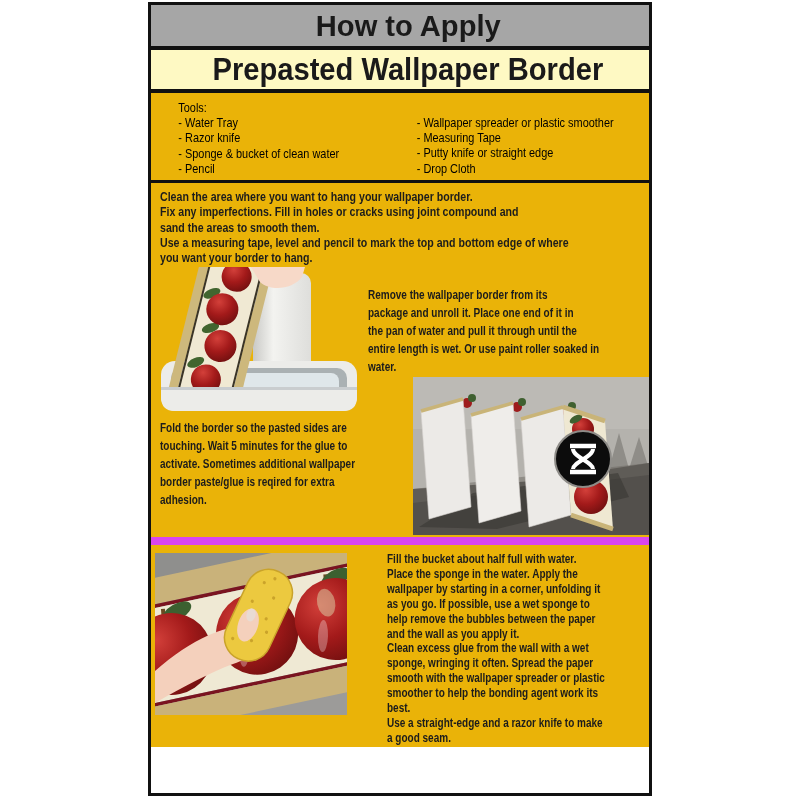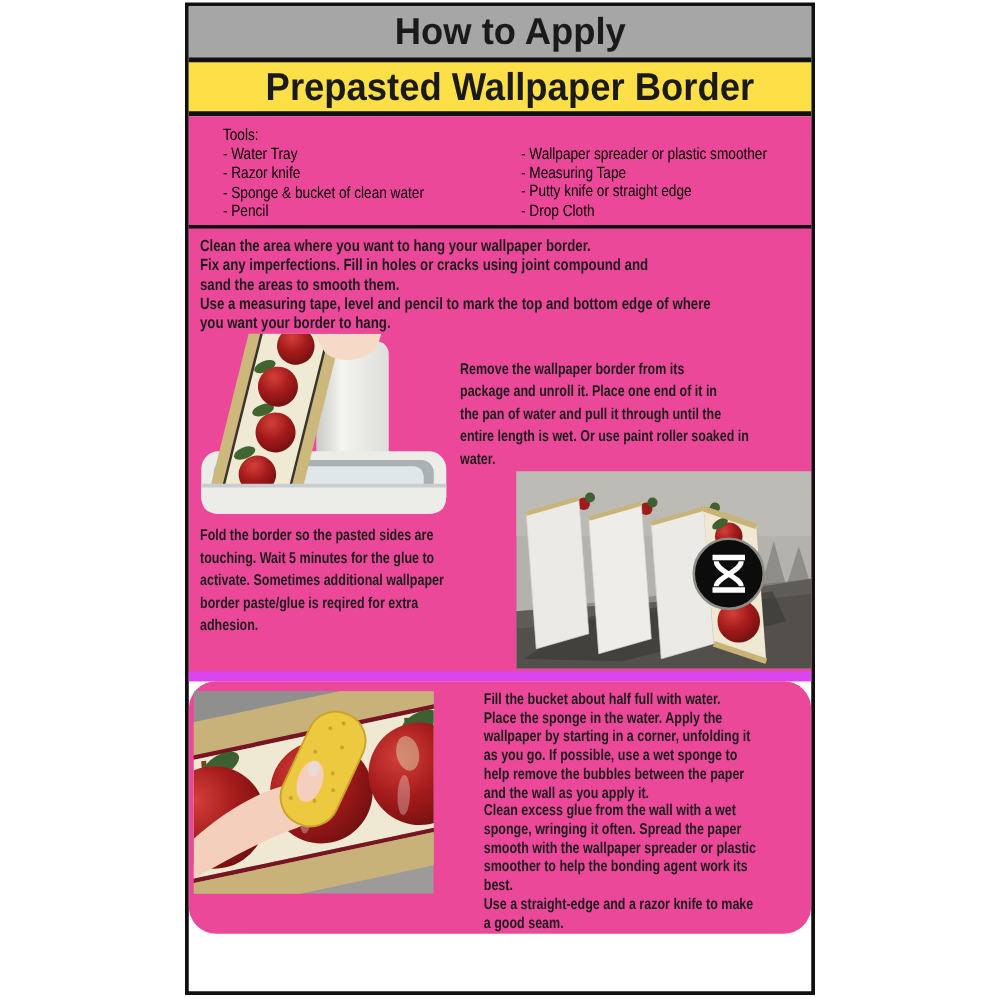--- a/index.html
+++ b/index.html
@@ -2,28 +2,28 @@
 <html><head>
 <meta charset="utf-8">
 <style>
   html,body{margin:0;padding:0;background:#ffffff;width:800px;height:800px;overflow:hidden;
     font-family:"Liberation Sans", sans-serif;}
   .sheet{position:absolute;left:148px;top:2px;width:504px;height:794px;
     border:3px solid #111;background:#fff;box-sizing:border-box;}
   .bar{display:flex;align-items:center;justify-content:center;box-sizing:border-box;padding-left:16px;}
   .bar-title1{height:45px;background:#a6a6a6;border-bottom:4px solid #111;}
   .bar-title1 .t{font-size:30px;font-weight:bold;color:#1a1a1a;transform:scaleX(.97);}
-  .bar-title2{height:43px;background:#fde047;border-bottom:4px solid #111;}
+  .bar-title2{height:43px;background:#fef9c3;border-bottom:4px solid #111;}
   .bar-title2 .t{font-size:31px;font-weight:bold;color:#1a1a1a;transform:scaleX(.94);}
-  .sec{position:relative;background:#ec4899;box-sizing:border-box;}
+  .sec{position:relative;background:#eab308;box-sizing:border-box;}
   .sec-tools{height:90px;border-bottom:3px solid #111;}
   .bar-step{height:23px;background:#b5b5b5;border-bottom:3px solid #111;}
   .bar-step .t{font-size:15.5px;font-weight:bold;color:#111;transform:scaleX(.85);}
   .sec-step1{height:362px;border-bottom:8px solid #d946ef;}
-  .sec-step2{height:202px;border-radius:22px;}
+  .sec-step2{height:202px;}
   .txt{position:absolute;font-weight:bold;color:#1c1c1c;white-space:pre-line;
     transform-origin:0 0;}
   .tools-col{position:absolute;font-size:13px;line-height:15.2px;transform:scaleX(.84);}
   .tools-col div{white-space:pre;}
   .p-intro{left:9px;top:6px;width:600px;font-size:13px;line-height:15.3px;transform:scaleX(.815);}
   .p-soak{left:217px;top:103px;width:356px;font-size:12.5px;line-height:18px;transform:scaleX(.8);}
   .p-fold{left:9px;top:236px;width:300px;font-size:12.5px;line-height:18px;transform:scaleX(.8);}
   .p-body2{left:236px;top:7px;width:330px;font-size:12.5px;line-height:14.9px;transform:scaleX(.8);}
   .ill{position:absolute;}
 </style>

